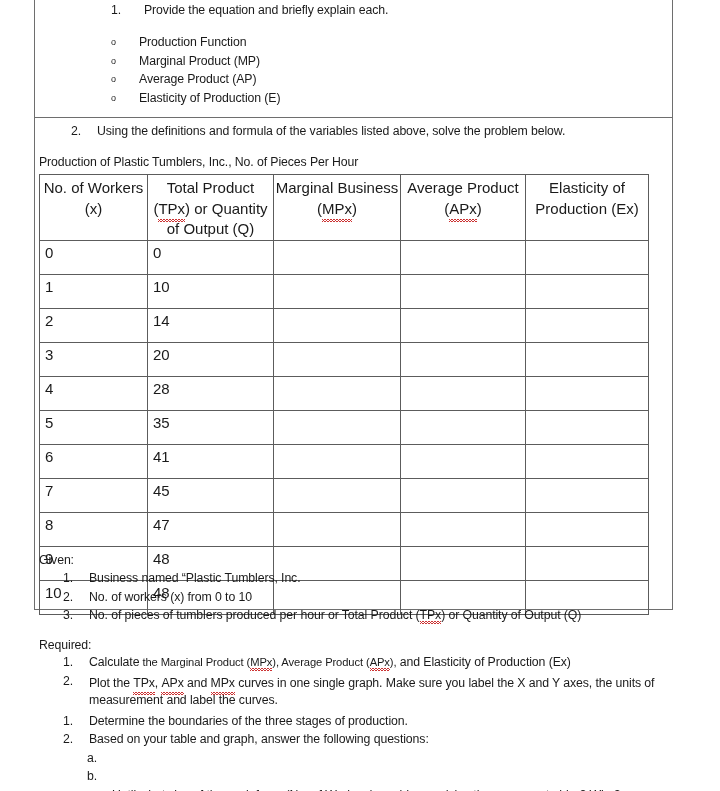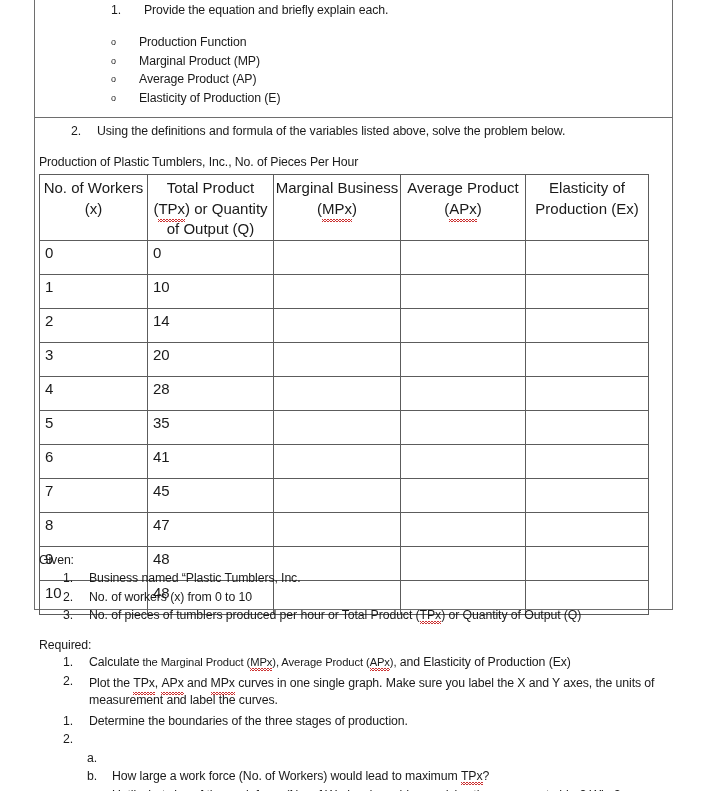--- a/index.html
+++ b/index.html
@@ -341,29 +341,29 @@
         <span class="marker">2.</span>
         <span class="body wrap" style="width:574px;"><span>Plot the </span><span class="sq">TPx</span><span>, </span><span class="sq">APx</span><span> and </span><span class="sq">MPx</span><span> curves in one single graph. Make sure you label the X and Y axes, the units of measurement and label the curves.</span></span>
       </div>
 
       <div class="li txt" style="margin-top:3px;">
         <span class="marker">1.</span>
         <span class="body">Determine the boundaries of the three stages of production.</span>
       </div>
       <div class="li txt">
         <span class="marker">2.</span>
+        <span class="body">Based on your table and graph, answer the following questions:</span>
       </div>
 
       <div style="padding-left:24px;">
         <div class="li txt">
           <span class="marker alpha">a.</span>
         </div>
         <div class="li txt">
           <span class="marker alpha">b.</span>
-          <span class="body"><span>How large a work force (No. of Workers) would lead to maximum </span><span class="sq">TPx</span><span>?</span></span>
         </div>
         <div class="li txt">
           <span class="marker alpha">c.</span>
           <span class="body">Until what size of the work force (No. of Workers) would you advise the company to hire? Why?</span>
         </div>
       </div>
     </div>
   </div>
 
 </div>

